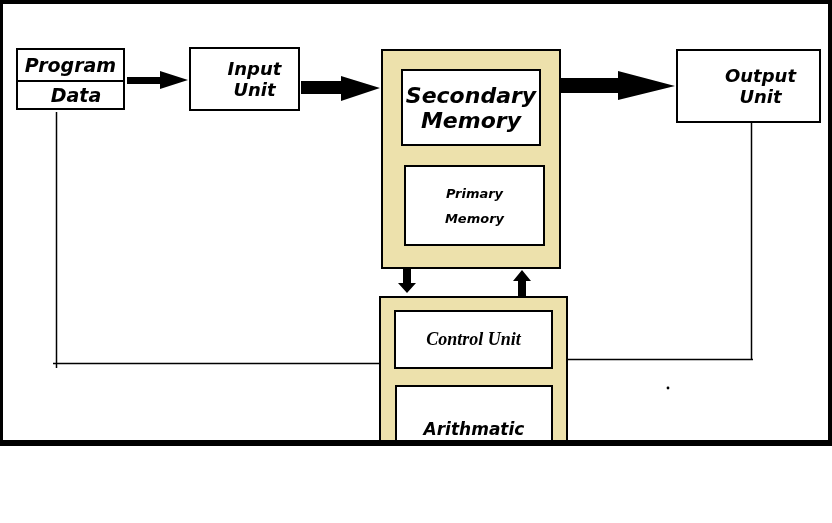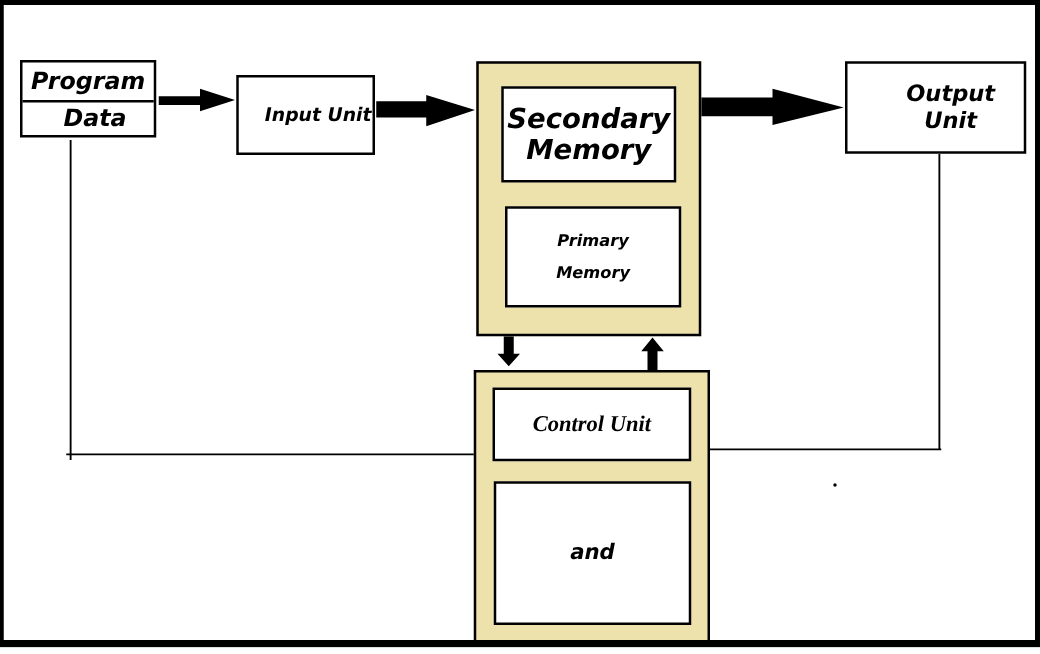--- a/index.html
+++ b/index.html
@@ -4,21 +4,21 @@
 <style>
   html, body {
     margin: 0;
     padding: 0;
     background: #ffffff;
     font-family: "DejaVu Sans", "Liberation Sans", sans-serif;
   }
   .page {
     position: relative;
     width: 832px;
-    height: 518px;
+    height: 446px;
     background: var(--background, #ffffff);
     overflow: hidden;
   }
   .outer-frame {
     position: absolute;
     left: 0; top: 0; right: 0; bottom: 0;
     border: solid var(--line, #000);
     border-width: 4px 4px 6px 3px;
     pointer-events: none;
     z-index: 5;
@@ -57,21 +57,21 @@
   
   .pd-box { left: 16px; top: 48px; width: 109px; height: 62px; padding: 0; }
   .pd-cell {
     width: 100%;
     display: flex; align-items: center; justify-content: center;
     font-size: 19px;
   }
   .pd-top { height: 31px; border-bottom: 2px solid var(--line, #000); }
   .pd-bottom { height: 27px; padding-left: 11px; }
 
-  .input-box   { left: 189px; top: 60px;  width: 111px; height: 64px; font-size: 15px; padding-left: 20px; }
+  .input-box   { left: 189px; top: 47px;  width: 111px; height: 64px; font-size: 18px; padding-left: 20px; }
   .output-box  { left: 676px; top: 49px;  width: 145px; height: 74px; font-size: 18px; padding-left: 24px; }
 
   .mem-group   { left: 381px; top: 49px;  width: 180px; height: 220px; }
   .sec-box     { left: 401px; top: 69px;  width: 140px; height: 77px;  font-size: 22px; line-height: 25px; }
   .pri-box     { left: 404px; top: 165px; width: 141px; height: 81px;  font-size: 13px; line-height: 25px; }
 
   .ctrl-group  { left: 379px; top: 296px; width: 189px; height: 218px; }
   .ctrl-box    { left: 394px; top: 310px; width: 159px; height: 59px;  font-size: 18px; font-family: Liberation Serif, serif; }
   .alu-box     { left: 395px; top: 385px; width: 158px; height: 115px; font-size: 17px; line-height: 27px; }
 
@@ -126,16 +126,17 @@
 
   <div class="node output-box">
     <span>Output Unit</span>
   </div>
 
   <div class="node ctrl-box">
     <span>Control Unit</span>
   </div>
 
   <div class="node alu-box">
+    <span>Arithmatic</span>
     <span>and</span>
   </div>
 
 </div>
 
 </body></html>

